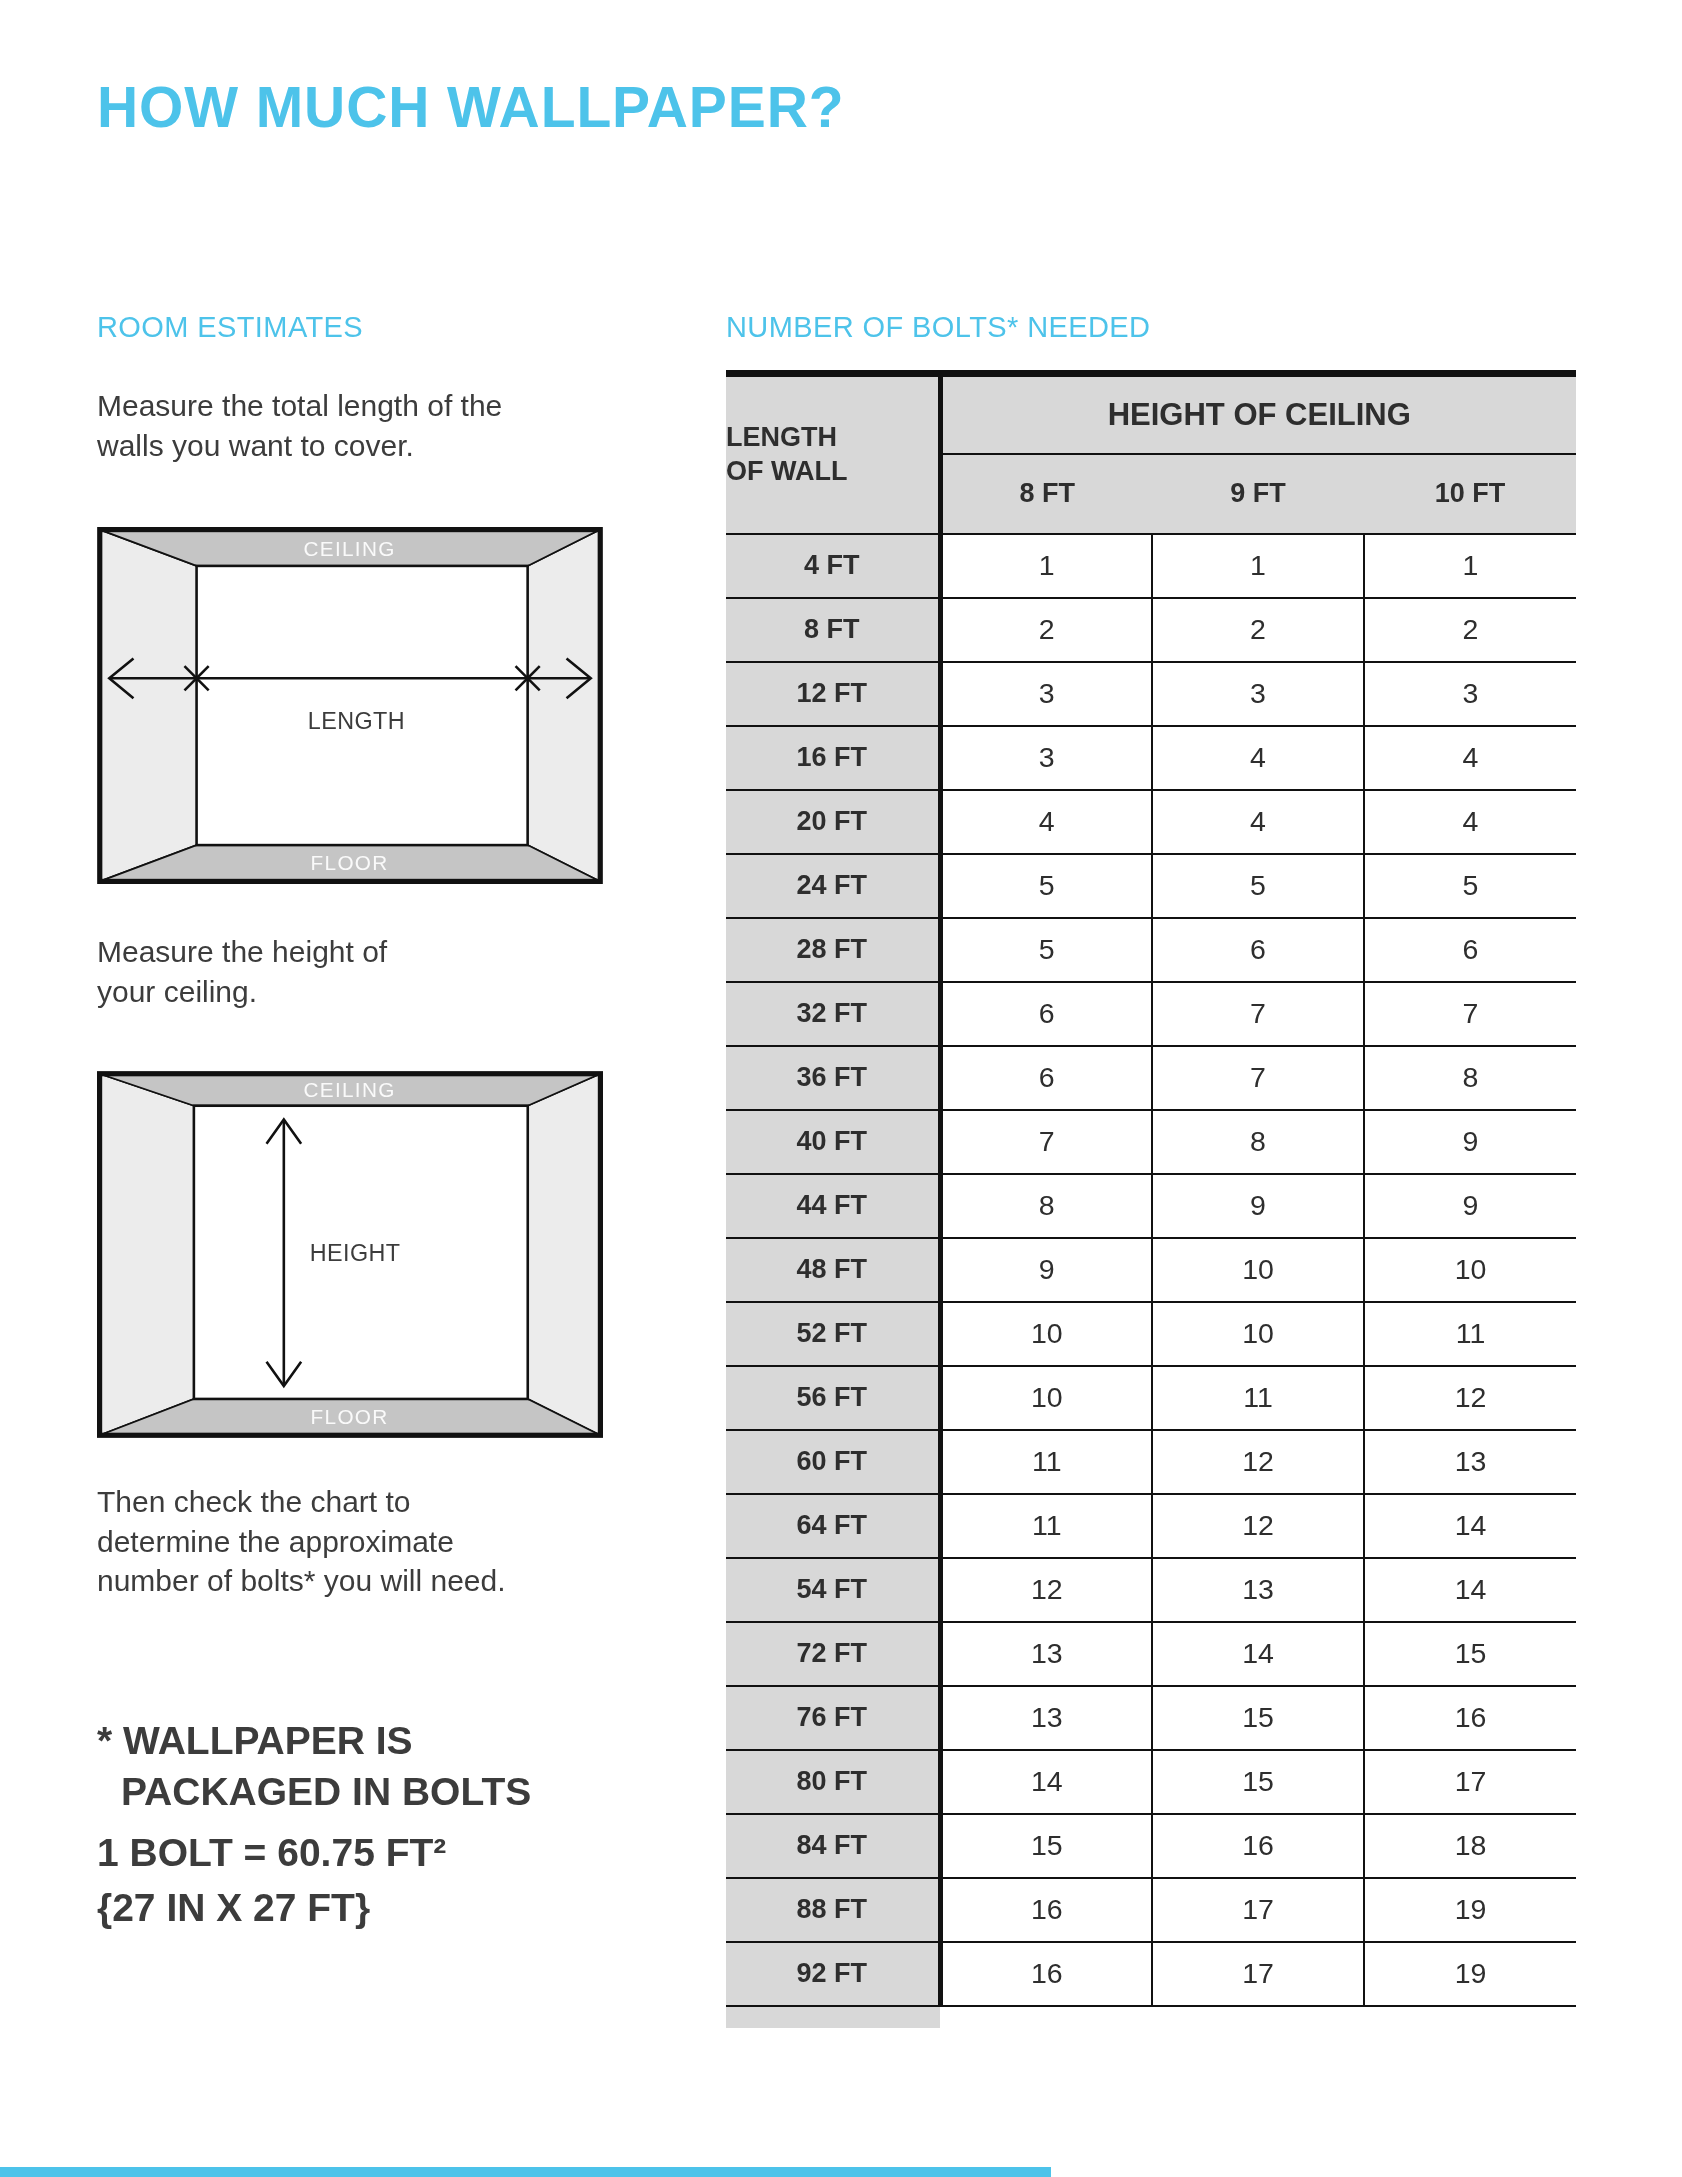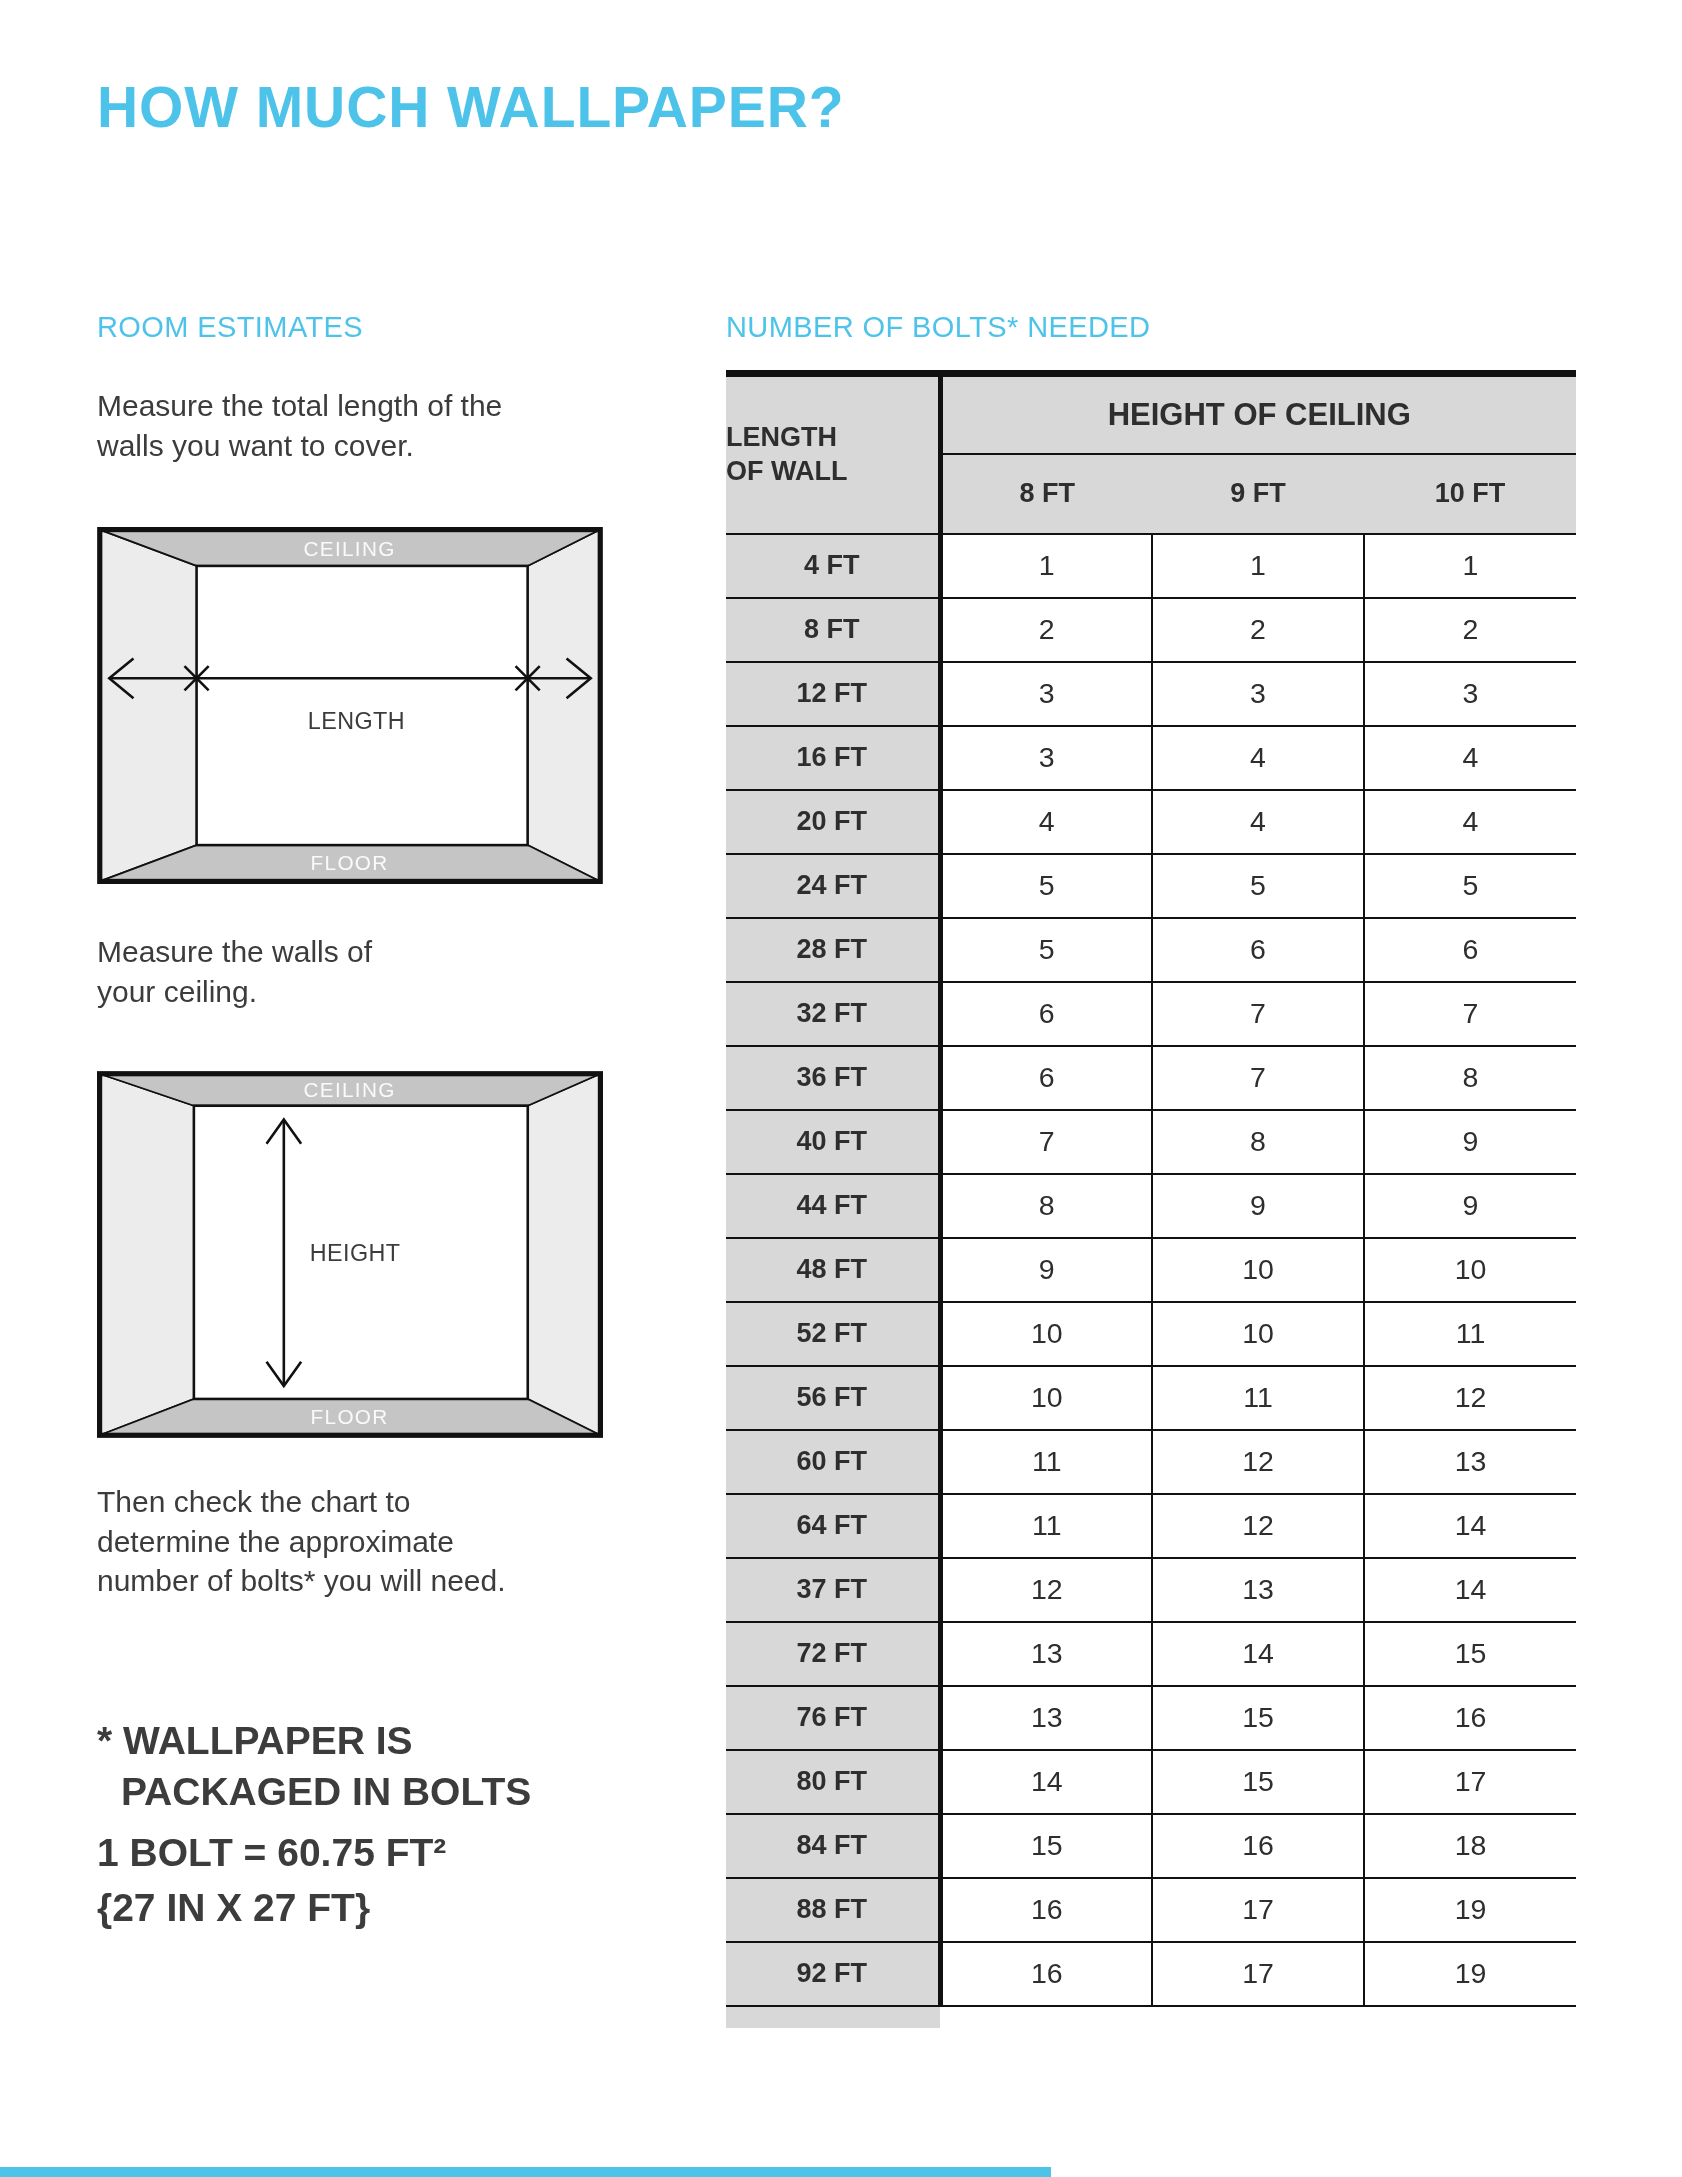--- a/index.html
+++ b/index.html
@@ -106,21 +106,21 @@
       <polyline points="42,152 14,175 42,198" fill="none" stroke="#111" stroke-width="3"></polyline>
       <polyline points="543,152 571,175 543,198" fill="none" stroke="#111" stroke-width="3"></polyline>
       <line x1="101" y1="161" x2="129" y2="189" stroke="#111" stroke-width="3"></line>
       <line x1="101" y1="189" x2="129" y2="161" stroke="#111" stroke-width="3"></line>
       <line x1="484" y1="161" x2="512" y2="189" stroke="#111" stroke-width="3"></line>
       <line x1="484" y1="189" x2="512" y2="161" stroke="#111" stroke-width="3"></line>
     </g>
     <text class="svg-dim-label" x="300" y="234" text-anchor="middle">LENGTH</text>
   </svg>
 
-  <p class="body-text step2">Measure the walls of your ceiling.</p>
+  <p class="body-text step2">Measure the height of your ceiling.</p>
 
   <svg class="diagram diagram2" width="506" height="367" viewBox="0 0 585 424">
     <rect x="3" y="3" width="579" height="418" fill="#ececec"></rect>
     <line x1="3" y1="3" x2="112" y2="40" stroke="#111" stroke-width="2"></line>
     <line x1="582" y1="3" x2="498" y2="40" stroke="#111" stroke-width="2"></line>
     <line x1="3" y1="421" x2="112" y2="379" stroke="#111" stroke-width="2"></line>
     <line x1="582" y1="421" x2="498" y2="379" stroke="#111" stroke-width="2"></line>
     <polygon points="3,3 582,3 498,40 112,40" fill="#c5c5c5" stroke="#111" stroke-width="2"></polygon>
     <polygon points="3,421 582,421 498,379 112,379" fill="#c5c5c5" stroke="#111" stroke-width="2"></polygon>
     <rect x="112" y="40" width="386" height="339" fill="#ffffff" stroke="#111" stroke-width="3"></rect>
@@ -260,21 +260,21 @@
             <td class="val-cell">12</td>
             <td class="val-cell">13</td>
           </tr>
           <tr>
             <td class="len-cell">64 FT</td>
             <td class="val-cell">11</td>
             <td class="val-cell">12</td>
             <td class="val-cell">14</td>
           </tr>
           <tr>
-            <td class="len-cell">37 FT</td>
+            <td class="len-cell">54 FT</td>
             <td class="val-cell">12</td>
             <td class="val-cell">13</td>
             <td class="val-cell">14</td>
           </tr>
           <tr>
             <td class="len-cell">72 FT</td>
             <td class="val-cell">13</td>
             <td class="val-cell">14</td>
             <td class="val-cell">15</td>
           </tr>

